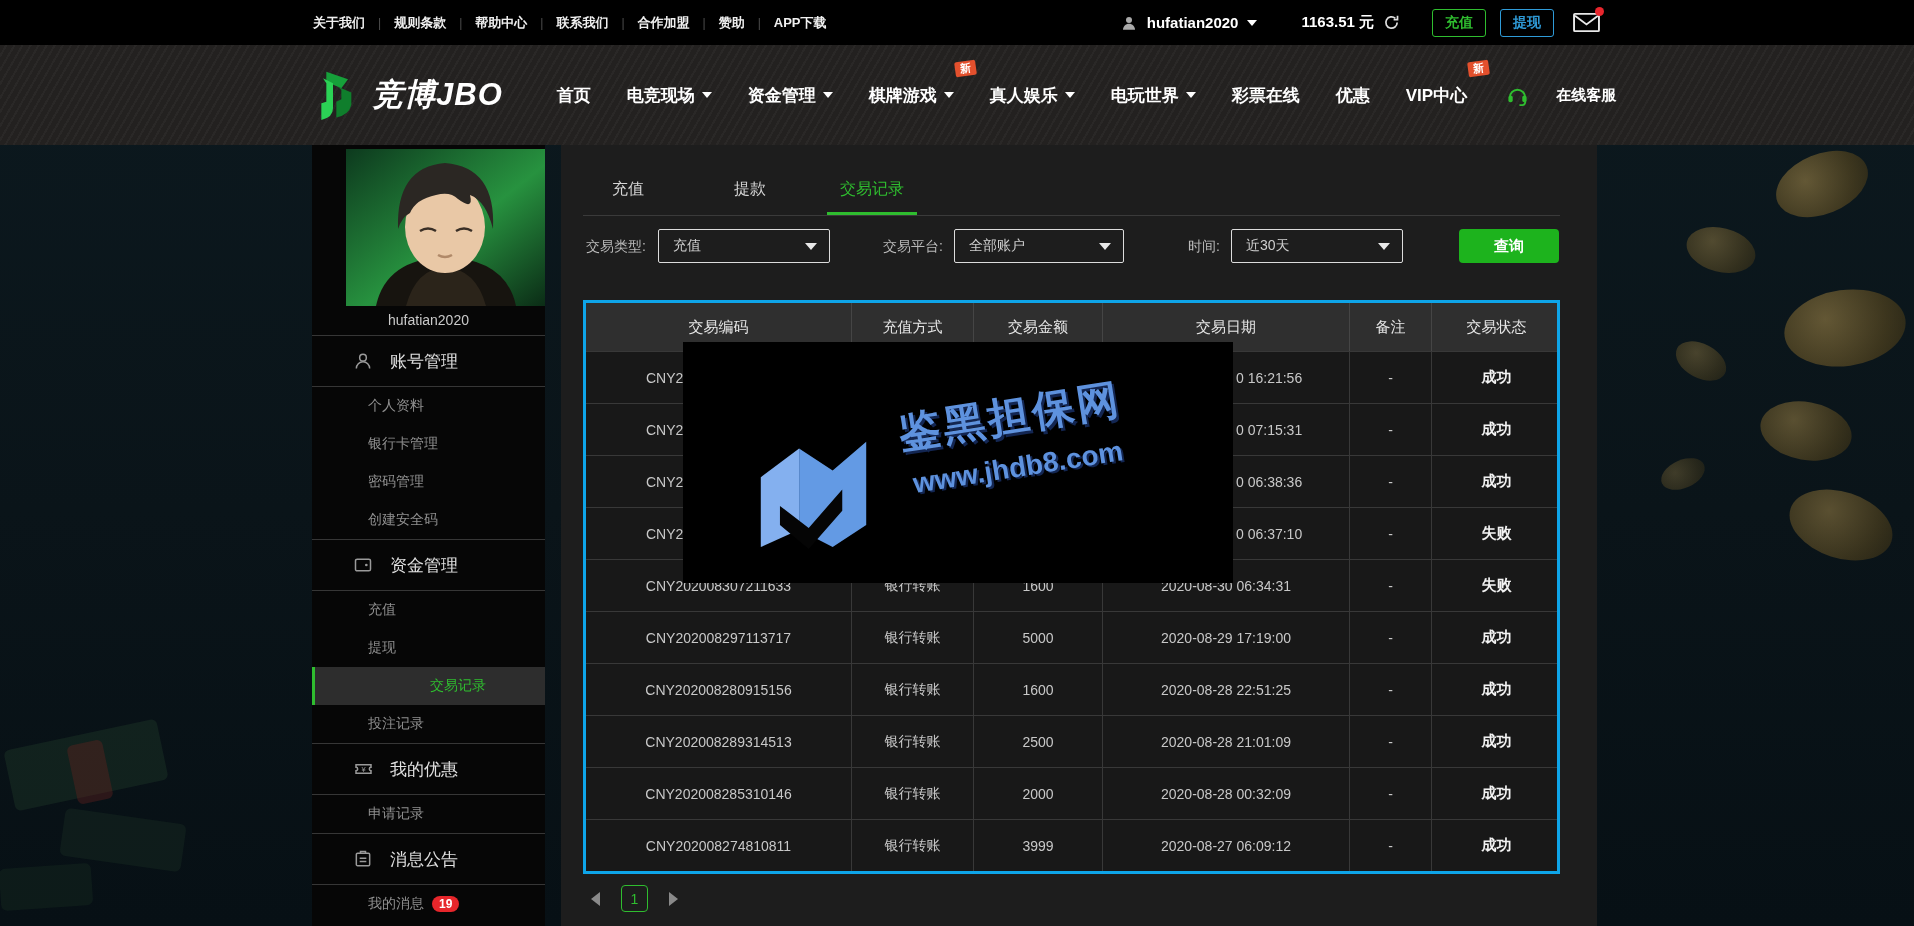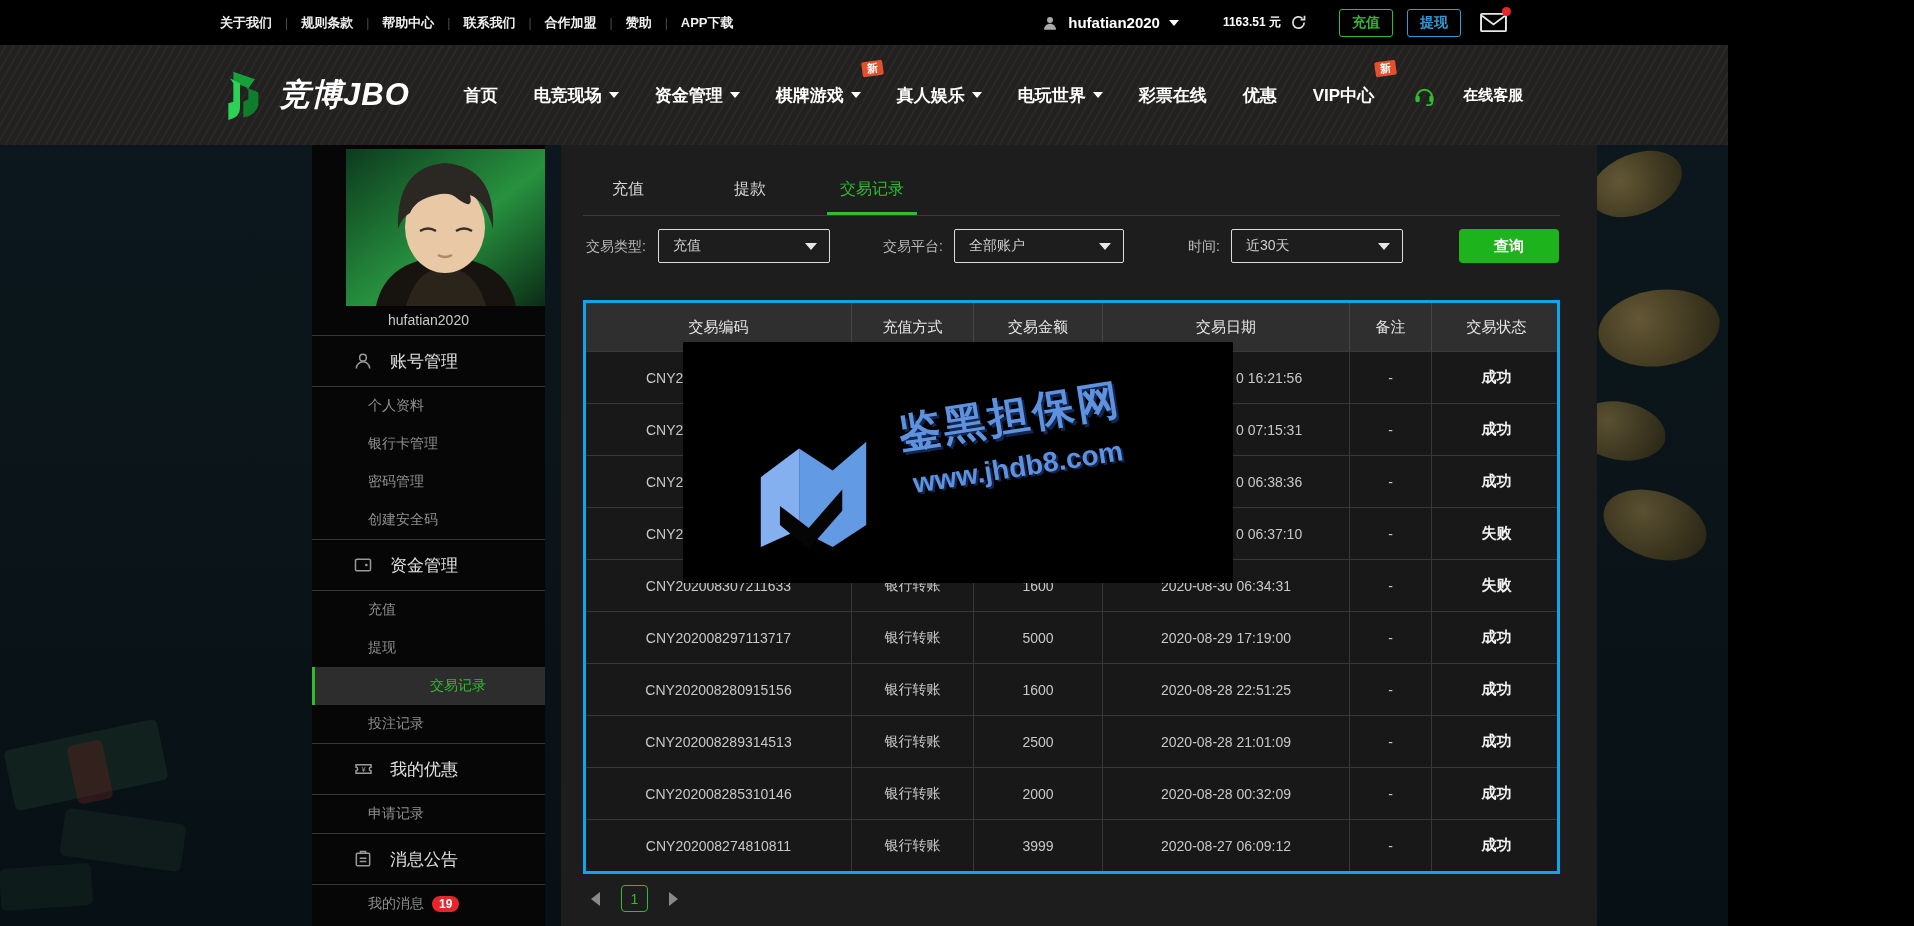--- a/index.html
+++ b/index.html
@@ -1,18 +1,18 @@
 <!DOCTYPE html>
 <html><head>
 <meta charset="utf-8">
 <style>
   * { margin:0; padding:0; box-sizing:border-box; }
   html,body { background:#000; }
   .screen {
-    position:relative; width:1728px; height:926px; overflow:hidden;
+    position:relative; width:1914px; height:926px; overflow:hidden;
     background:linear-gradient(180deg,#0c191f 0%,#0a1419 55%,#071015 100%);
     font-family:"Liberation Sans","DejaVu Sans",sans-serif; cursor:default;
   }
   
   .coins { position:absolute; right:0; top:140px; width:320px; height:460px; z-index:0; }
   .coin { position:absolute; border-radius:50%;
     background:radial-gradient(circle at 35% 35%, #bb984e, #6e5520 65%, #453511); opacity:.5; }
   .coin.c1{right:44px;top:14px;width:96px;height:60px;transform:rotate(-22deg);}
   .coin.c2{right:158px;top:88px;width:70px;height:44px;transform:rotate(14deg);opacity:.4;}
   .coin.c3{right:8px;top:150px;width:122px;height:76px;transform:rotate(-8deg);}
@@ -29,21 +29,21 @@
   
   .topbar { position:absolute; top:0; left:0; right:0; height:45px; background:#000; z-index:4; }
   .topbar-inner { width:1288px; margin:0 auto; height:100%; display:flex; align-items:center; }
   .topbar-links { display:flex; align-items:center; }
   .tlink { color:#f0f0f0; font-size:13px; font-weight:700; cursor:pointer; white-space:nowrap; }
   .tsep { color:#4d4d4d; margin:0 13px; font-size:12px; }
   .topbar-right { margin-left:auto; display:flex; align-items:center; }
   .user-cluster { display:flex; align-items:center; gap:9px; cursor:pointer; }
   .uname { color:#fff; font-size:15px; font-weight:700; }
   .caret-sm { width:0; height:0; border-left:5px solid transparent; border-right:5px solid transparent; border-top:6px solid #fff; }
-  .balance { color:#fff; font-size:12px; font-weight:700; margin-left:44px; white-space:nowrap; }
+  .balance { color:#fff; font-size:15px; font-weight:700; margin-left:44px; white-space:nowrap; }
   .refresh { margin-left:9px; display:flex; cursor:pointer; }
   .btn-outline { height:28px; padding:0 12px; border-radius:3px; font-size:14px; font-weight:700;
     display:flex; align-items:center; background:transparent; cursor:pointer; }
   .btn-green { border:1px solid #2fbd2f; color:#2fbd2f; margin-left:32px; }
   .btn-blue { border:1px solid #2f9bd8; color:#2f9bd8; margin-left:14px; }
   .mail { margin-left:18px; position:relative; cursor:pointer; display:flex; }
   .mail-dot { position:absolute; right:-3px; top:-4px; width:9px; height:9px; border-radius:50%; background:#e8262d; }
   
   .navbar { position:absolute; top:45px; left:0; right:0; height:100px; z-index:4; background:#232120;
     background-image:repeating-linear-gradient(-60deg, rgba(255,255,255,.03) 0 2px, transparent 2px 7px); }

